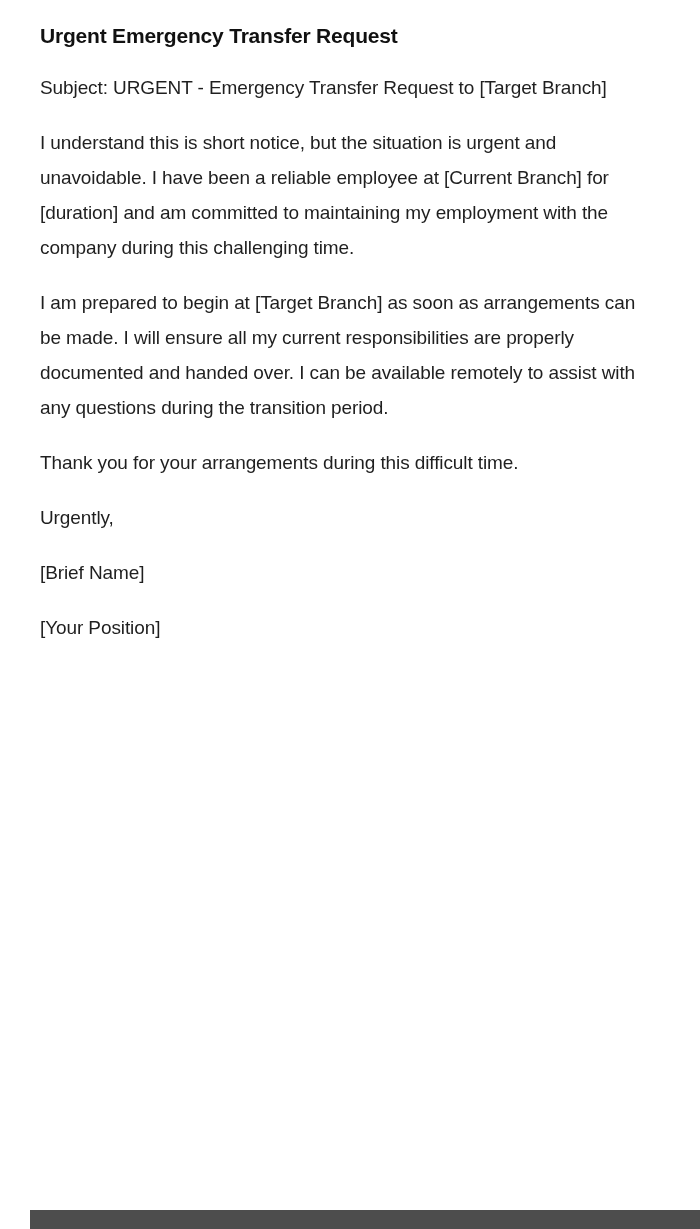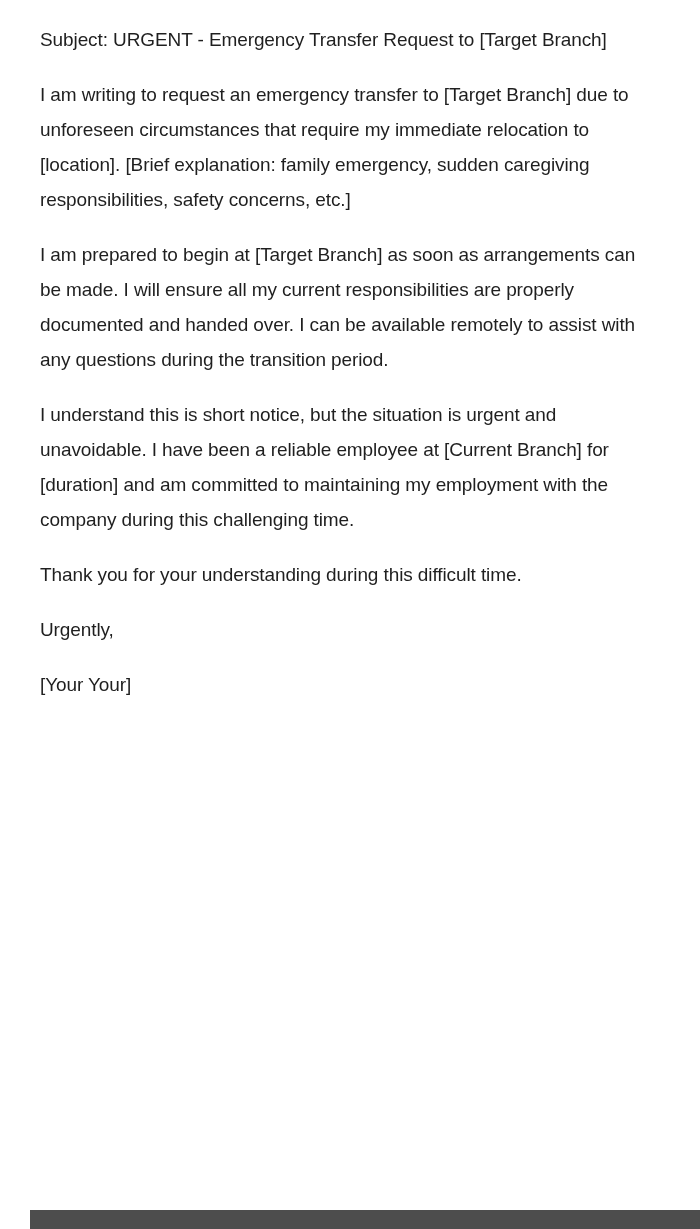--- a/index.html
+++ b/index.html
@@ -38,22 +38,23 @@
     right: 0;
     bottom: 0;
     height: 19px;
     background: #4d4d4d;
   }
 </style>
 </head>
 <body>
 
 <main class="doc">
+  <h1 class="doc-title">Urgent Emergency Transfer Request</h1>
   <p class="para">Subject: URGENT - Emergency Transfer Request to [Target Branch]</p>
-  <p class="para">I am writing to request an emergency transfer to [Target Branch] due to unforeseen circumstances that require my immediate relocation to [location]. [Brief explanation: family emergency, sudden caregiving responsibilities, safety concerns, etc.]</p>
+  <p class="para">I understand this is short notice, but the situation is urgent and unavoidable. I have been a reliable employee at [Current Branch] for [duration] and am committed to maintaining my employment with the company during this challenging time.</p>
   <p class="para">I am prepared to begin at [Target Branch] as soon as arrangements can be made. I will ensure all my current responsibilities are properly documented and handed over. I can be available remotely to assist with any questions during the transition period.</p>
-  <p class="para">I understand this is short notice, but the situation is urgent and unavoidable. I have been a reliable employee at [Current Branch] for [duration] and am committed to maintaining my employment with the company during this challenging time.</p>
-  <p class="para">Thank you for your understanding during this difficult time.</p>
+  <p class="para">Thank you for your arrangements during this difficult time.</p>
   <p class="para">Urgently,</p>
-  <p class="para">[Your Your]</p>
+  <p class="para">[Brief Name]</p>
+  <p class="para">[Your Position]</p>
 </main>
 
 <div class="bottom-bar"></div>
 
 </body></html>

